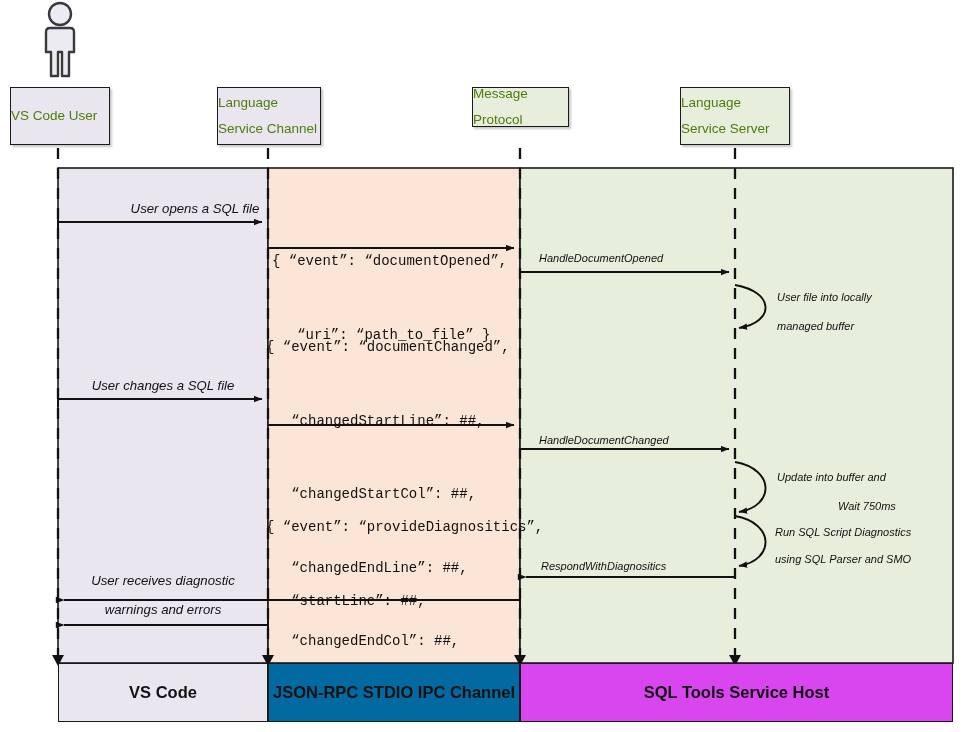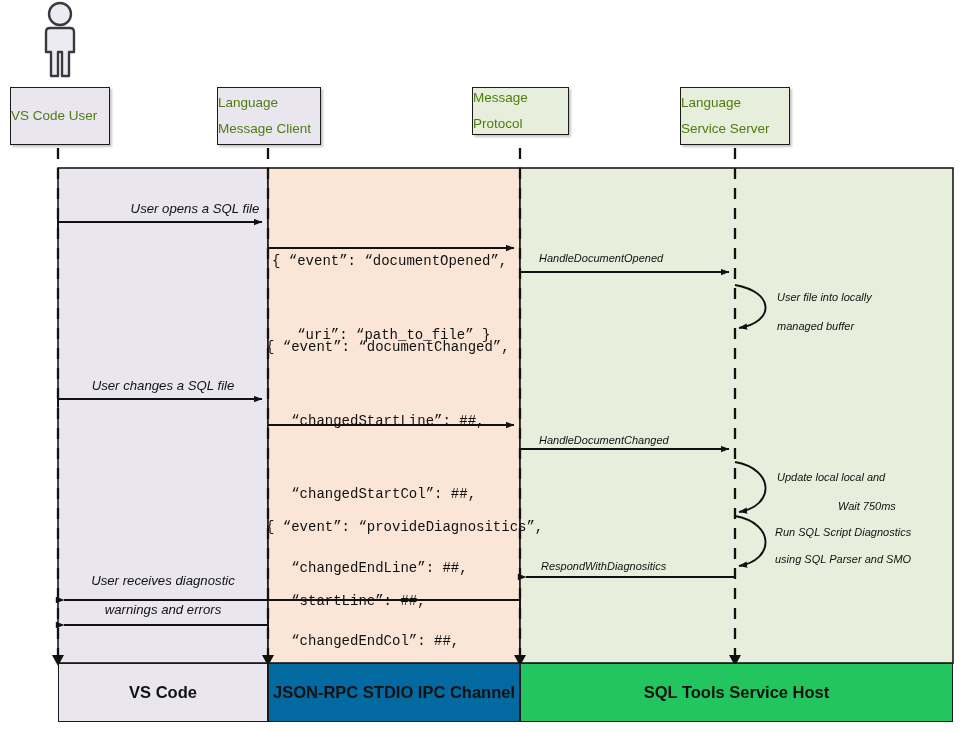--- a/index.html
+++ b/index.html
@@ -46,21 +46,21 @@
     display: flex;
     align-items: center;
     justify-content: center;
     font-size: 16.5px;
     font-weight: bold;
     color: #111111;
     white-space: nowrap;
   }
   .footcell.lav { background: #e9e6f0; }
   .footcell.pch { background: #0369a1; }
-  .footcell.grn { background: #22c55e; }
+  .footcell.grn { background: #d946ef; }
 
   
   .msglabel {
     position: absolute;
     font-style: italic;
     font-size: 13.2px;
     color: #111111;
     white-space: nowrap;
     text-align: center;
   }
@@ -157,24 +157,24 @@
       <line x1="520" y1="592" x2="520" y2="608"></line>
     </g>
   </svg>
 
   <div class="headbox lav" style="left:10px; top:87px; width:100px; height:58px;">
     <span>VS Code User</span>
   </div>
 
   <div class="headbox lav" style="left:217px; top:87px; width:104px; height:58px;">
     <span>Language</span>
-    <span>Message Client</span>
-  </div>
-
-  <div class="headbox grn" style="left:472px; top:87px; width:97px; height:48px;">
+    <span>Service Channel</span>
+  </div>
+
+  <div class="headbox grn" style="left:472px; top:87px; width:97px; height:40px;">
     <span>Message</span>
     <span>Protocol</span>
   </div>
 
   <div class="headbox grn" style="left:680px; top:87px; width:110px; height:58px;">
     <span>Language</span>
     <span>Service Server</span>
   </div>
 
   <div class="msglabel" style="left:58px; top:201px; width:210px;padding-left:32px;">User opens a SQL file</div>
@@ -186,21 +186,21 @@
 
   <div class="notelabel" style="left:539px; top:252px;">HandleDocumentOpened</div>
 
   <div class="notelabel" style="left:539px; top:434px;">HandleDocumentChanged</div>
 
   <div class="notelabel" style="left:541px; top:560px;">RespondWithDiagnositics</div>
 
   <div class="notelabel" style="left:777px; top:291px;">User file into locally</div>
   <div class="notelabel" style="left:777px; top:320px;">managed buffer</div>
 
-  <div class="notelabel" style="left:777px; top:471px;">Update local local and</div>
+  <div class="notelabel" style="left:777px; top:471px;">Update into buffer and</div>
   <div class="notelabel" style="left:838px; top:500px;">Wait 750ms</div>
 
   <div class="notelabel" style="left:775px; top:526px;">Run SQL Script Diagnostics</div>
   <div class="notelabel" style="left:775px; top:553px;">using SQL Parser and SMO</div>
 
   <div class="jsonblock" style="left:272px; top:200px;">
     <span class="ln">{ “event”: “documentOpened”,</span>
     <span class="ln">   “uri”: “path_to_file” }</span>
   </div>
 

